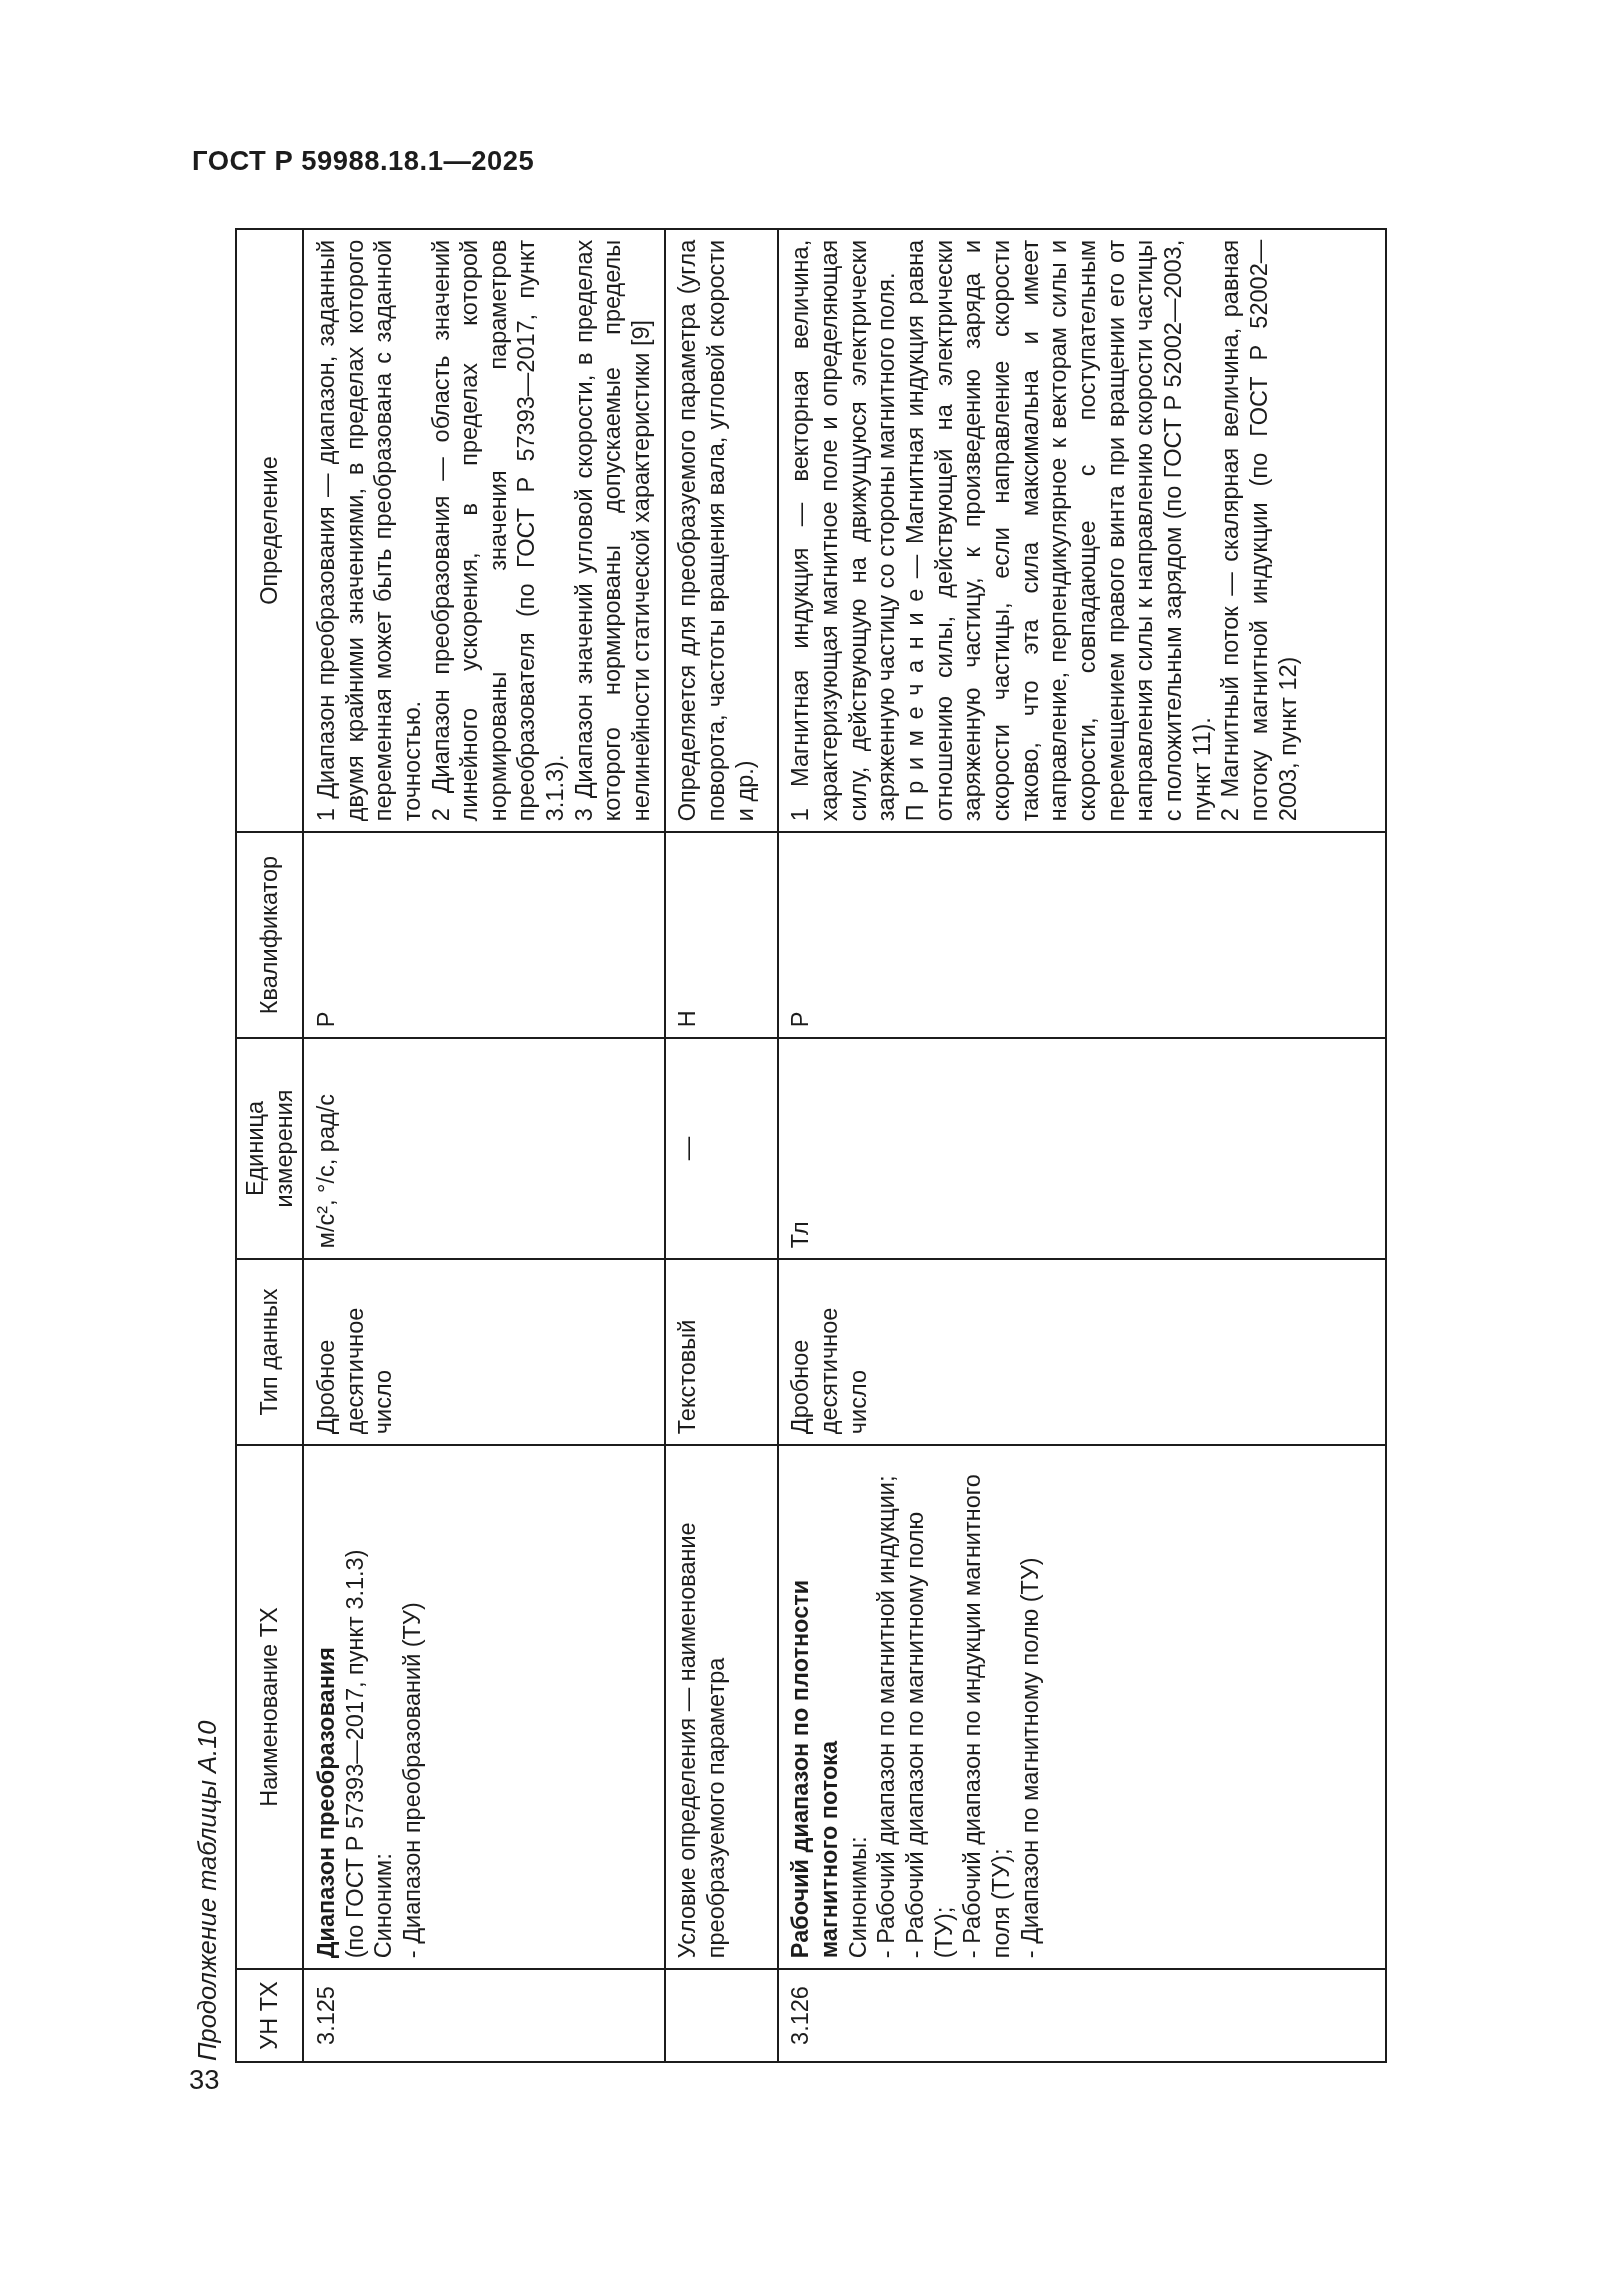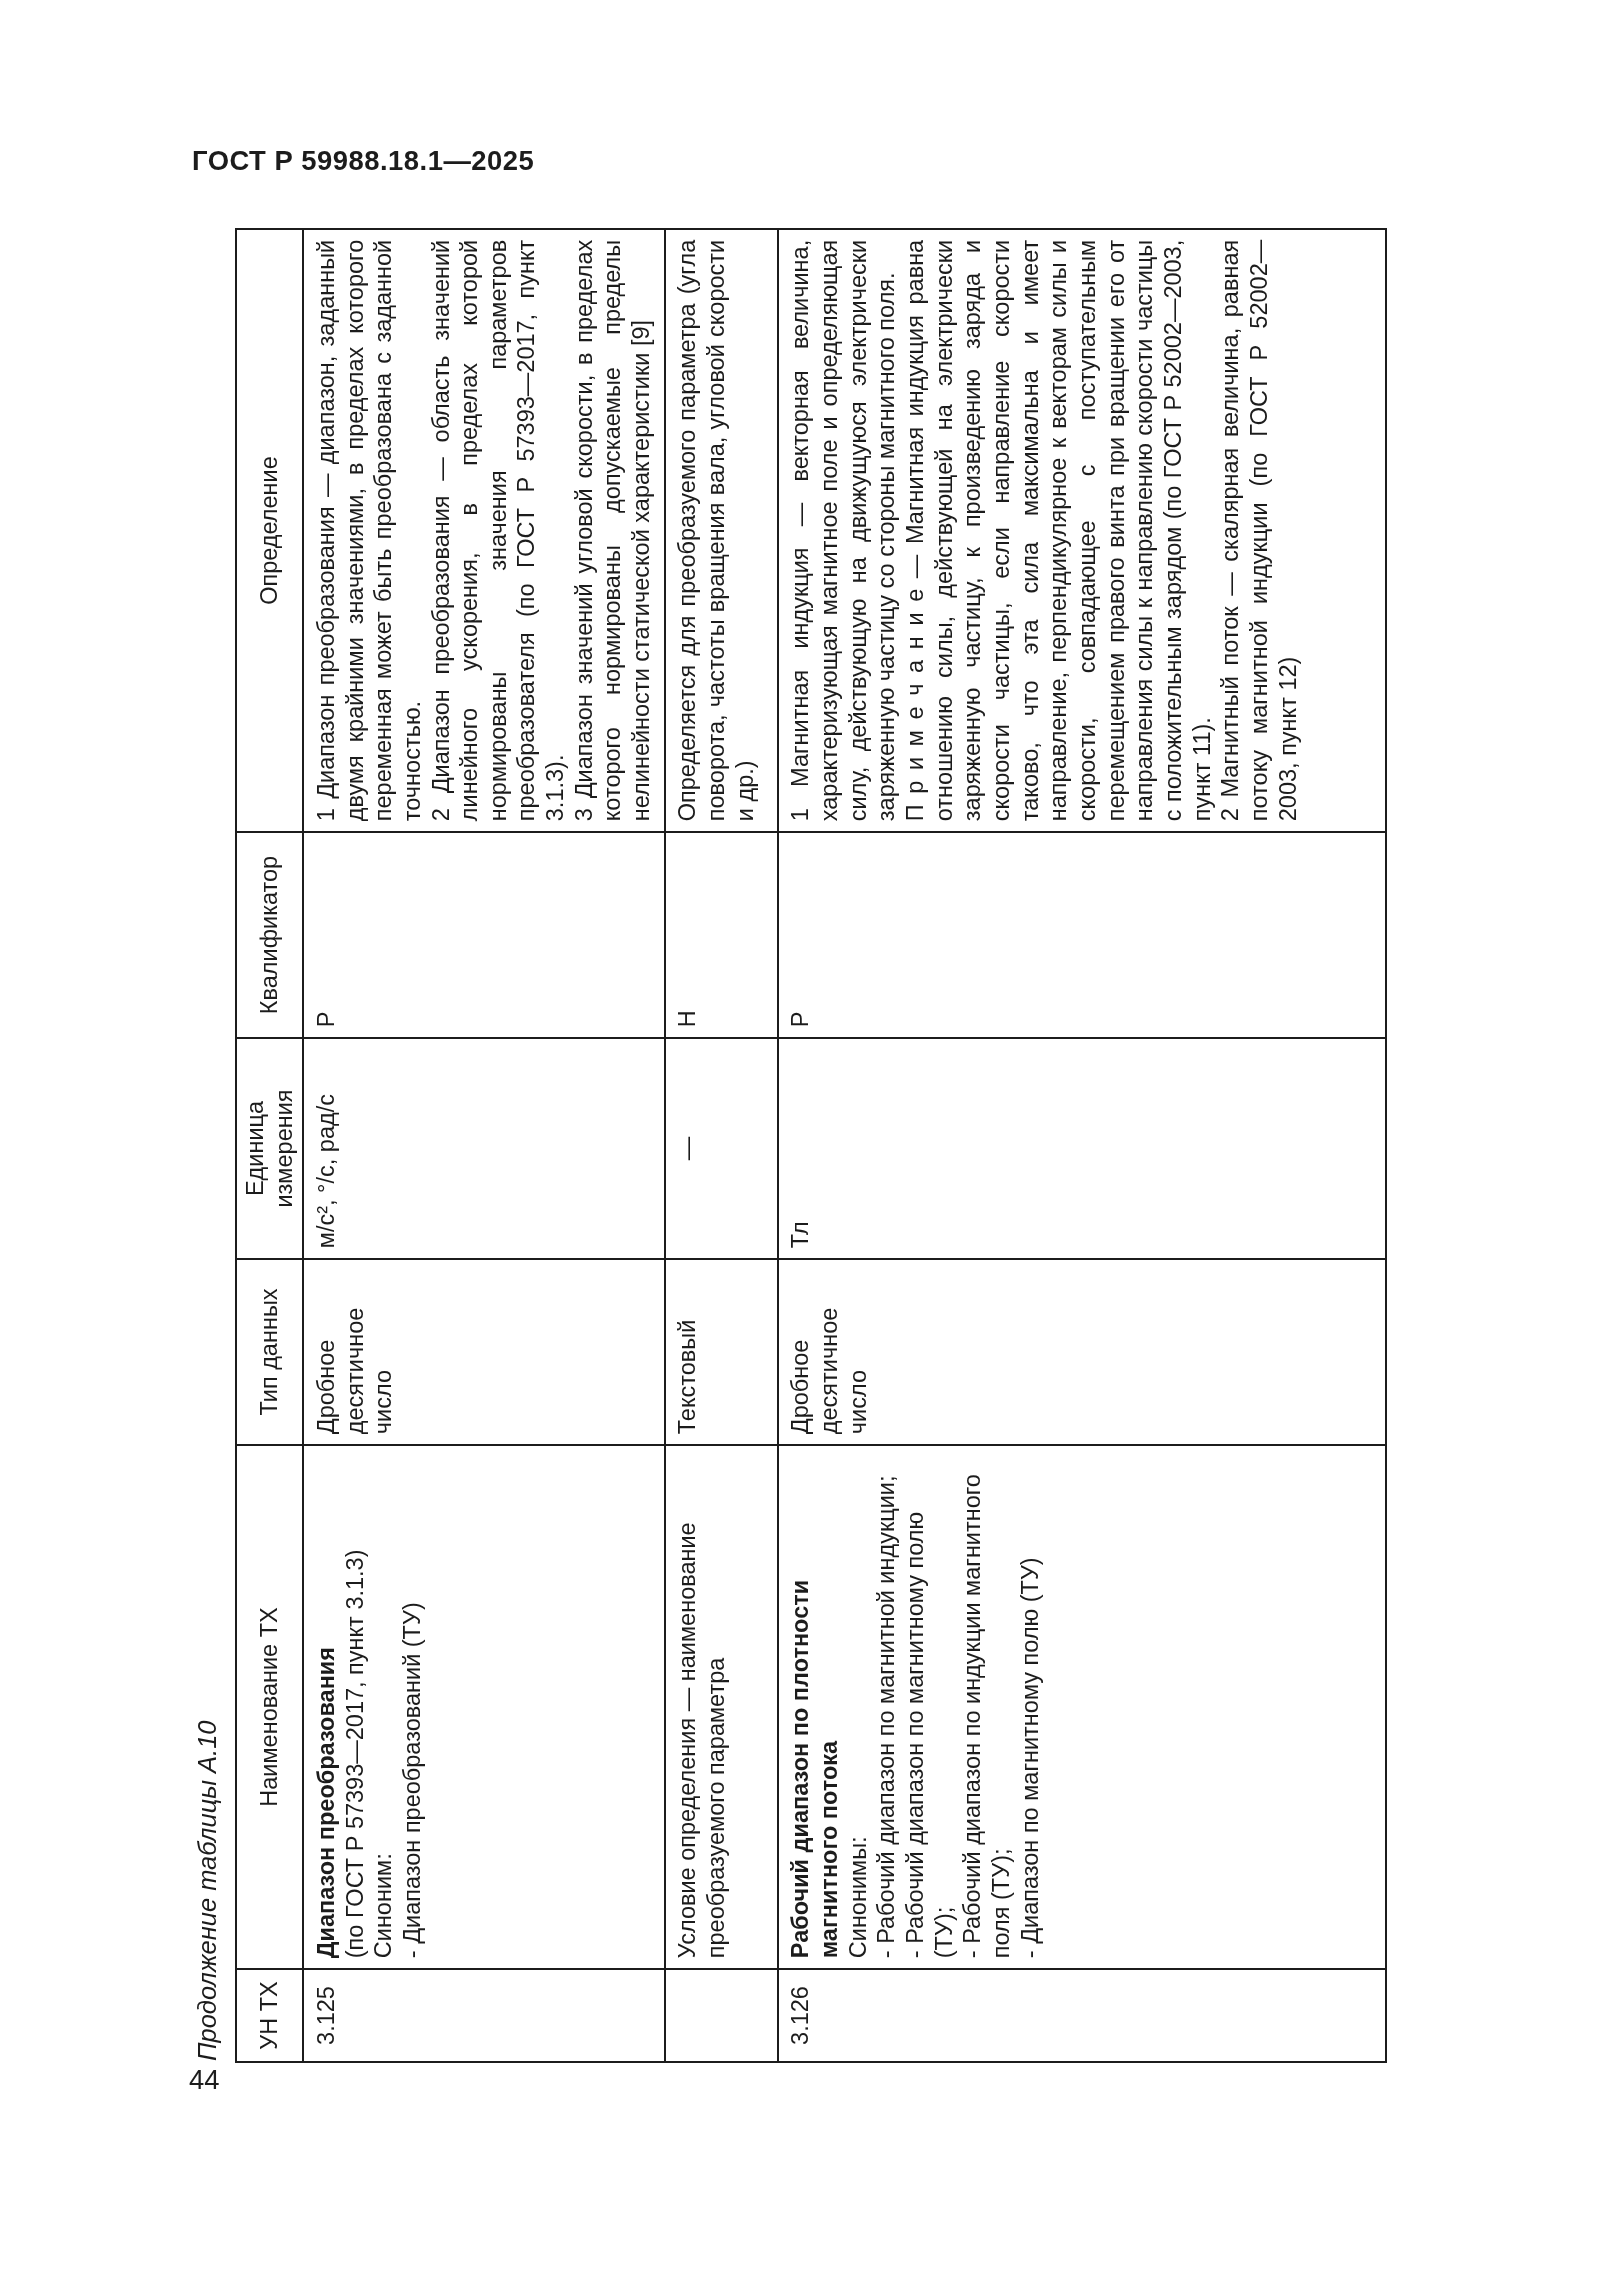--- a/index.html
+++ b/index.html
@@ -156,16 +156,16 @@
           <td class="c-unit">Тл</td>
           <td class="c-qual">Р</td>
           <td class="c-def">1 Магнитная индукция — векторная величина, характеризующая магнитное поле и определяющая силу, действующую на движущуюся электрически заряженную частицу со стороны магнитного поля.
 П р и м е ч а н и е — Магнитная индукция равна отношению силы, действующей на электрически заряженную частицу, к произведению заряда и скорости частицы, если направление скорости таково, что эта сила максимальна и имеет направление, перпендикулярное к векторам силы и скорости, совпадающее с поступательным перемещением правого винта при вращении его от направления силы к направлению скорости частицы с положительным зарядом (по ГОСТ Р 52002—2003, пункт 11).
 2 Магнитный поток — скалярная величина, равная потоку магнитной индукции (по ГОСТ Р 52002—2003, пункт 12)</td>
         </tr>
       </tbody>
     </table>
   </div>
 
-  <div class="page-number">44</div>
+  <div class="page-number">33</div>
 
 </div>
 
 
 </body></html>

